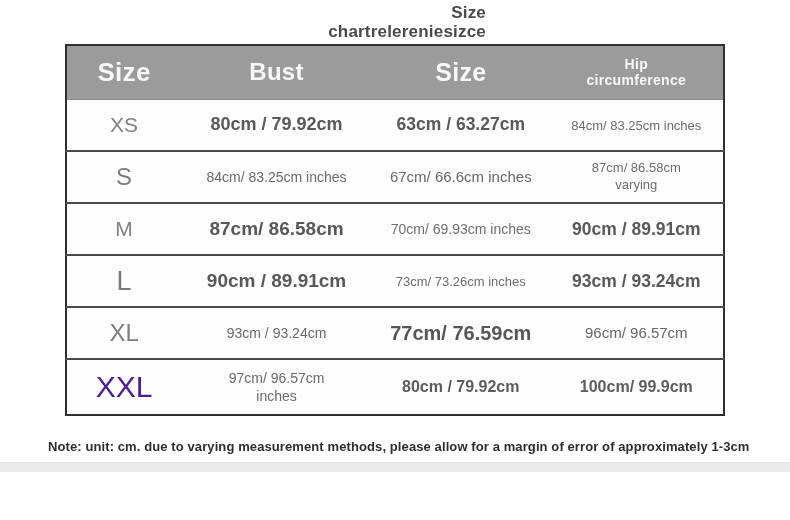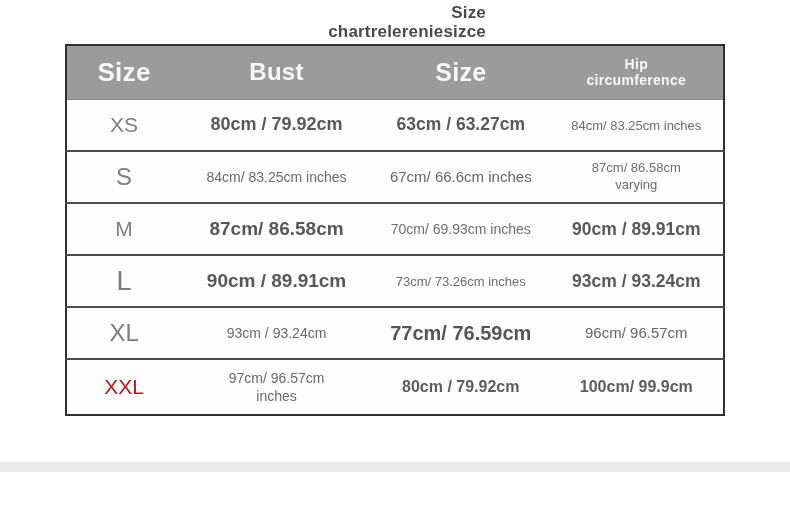--- a/index.html
+++ b/index.html
@@ -73,21 +73,21 @@
   .f15  { font-size: 15px; color: #666666; }
   .f15b { font-size: 15.5px; font-weight: 600; color: #5e5e5e; }
   .f16b { font-size: 16px; font-weight: 600; color: #5c5c5c; }
   .f17b { font-size: 17.5px; font-weight: 600; color: #595959; text-align: right; }
   .f18b { font-size: 18px; font-weight: 600; color: #595959; }
   .f19b { font-size: 19px; font-weight: 700; color: #585858; }
   .f20b { font-size: 20px; font-weight: 600; color: #565656; text-align: center; }
   .narrow { display: inline-block; max-width: 122px; line-height: 1.3; }
   
   .sz20 { font-size: 21px; color: #808080; }
-  .sz22 { font-size: 21px; color: #b91c1c; }
+  .sz22 { font-size: 30px; color: #4c1d95; }
   .sz24 { font-size: 24px; color: #7d7d7d; }
   .sz26 { font-size: 27px; color: #7a7a7a; }
   .note {
     margin: 23px 0 0 48px;
     font-size: 13px;
     font-weight: 700;
     color: #2e2e2e;
     letter-spacing: 0.1px;
   }
   .bottom-strip {
@@ -159,15 +159,16 @@
         </tr>
         <tr class="tall">
           <td><span class="sz22">XXL</span></td>
           <td><span class="f14 narrow">97cm/ 96.57cm inches</span></td>
           <td><span class="f16b">80cm / 79.92cm</span></td>
           <td><span class="f16b">100cm/ 99.9cm</span></td>
         </tr>
       </tbody>
   </table>
 
+  <div class="note">Note: unit: cm. due to varying measurement methods, please allow for a margin of error of approximately 1-3cm</div>
 
   <div class="bottom-strip"></div>
 </div>
 
 </body></html>

